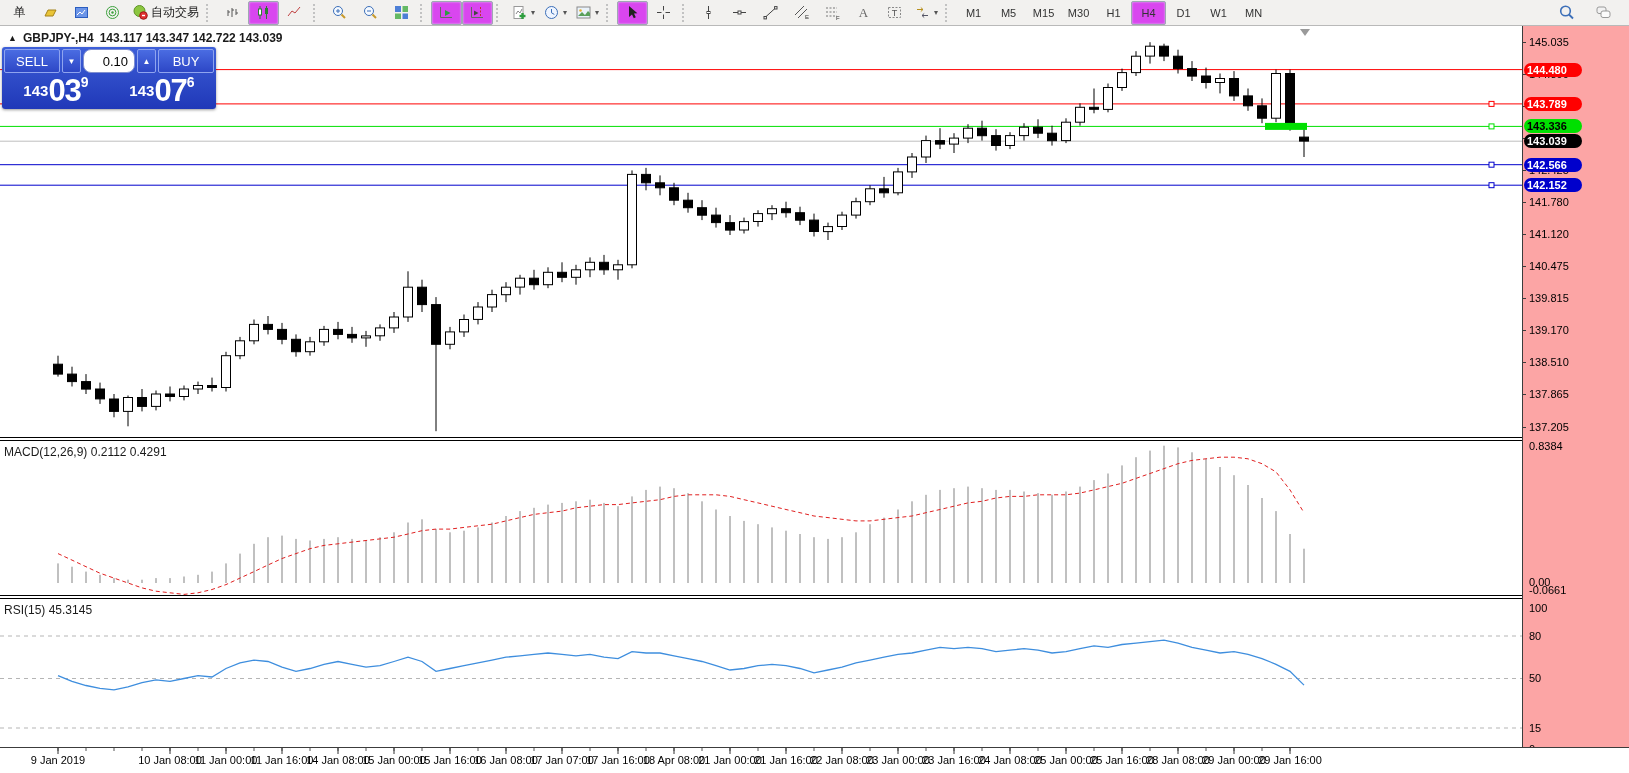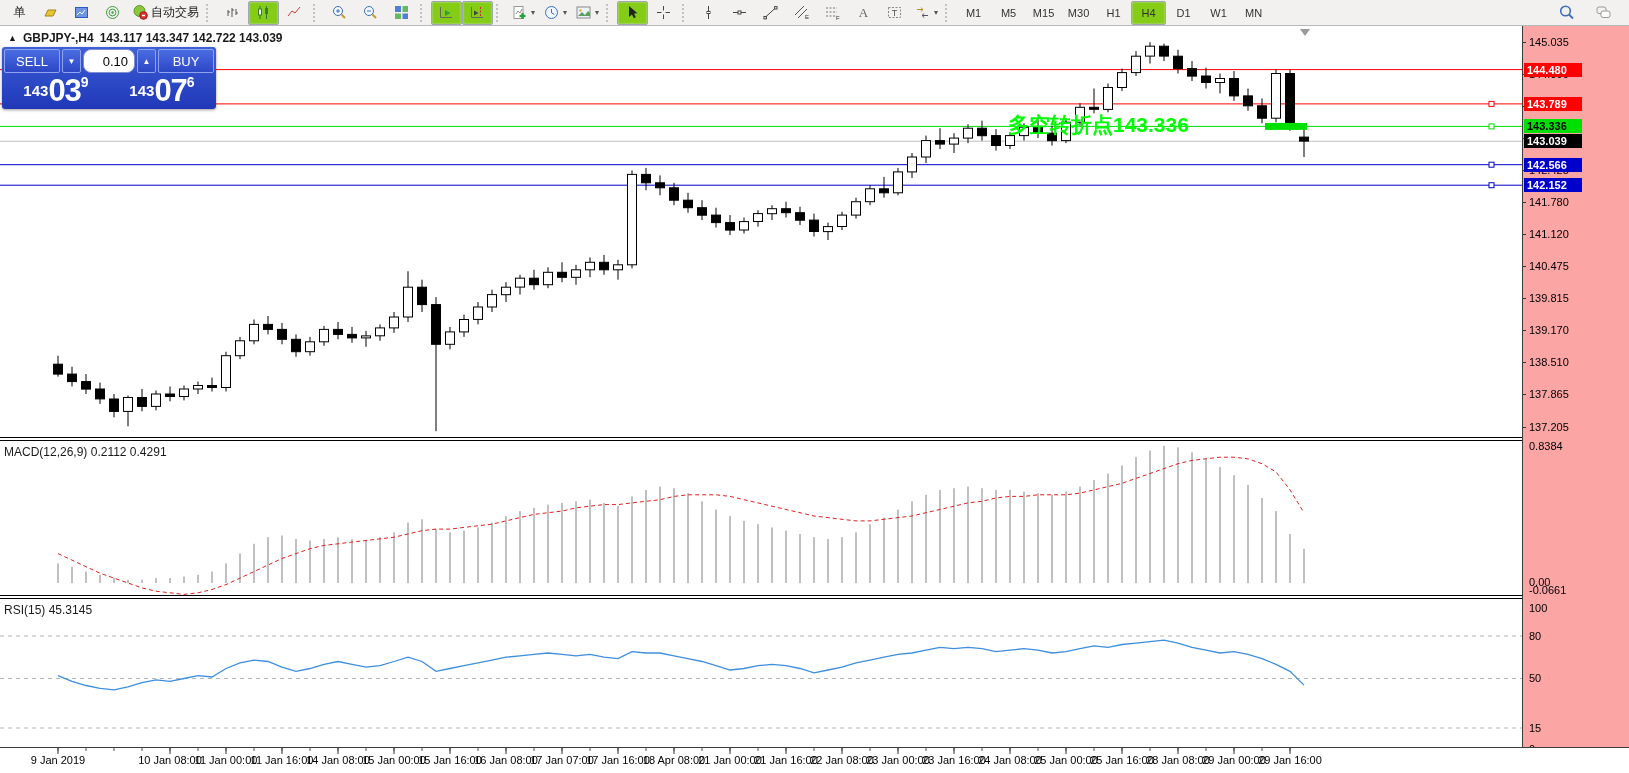--- a/index.html
+++ b/index.html
@@ -6,34 +6,34 @@
   .app{position:relative;width:1629px;height:773px;background:#fff;overflow:hidden;
        font-family:"Liberation Sans","DejaVu Sans",sans-serif;font-size:11px;color:#111;}
   
   .toolbar{position:absolute;left:0;top:0;width:1629px;height:26px;background:#f2f1ef;
            border-bottom:1px solid #b9b9b9;display:flex;align-items:center;padding-left:4px;box-sizing:border-box;}
   .tb-main{display:flex;align-items:center;flex:1 1 auto;}
   .tb-right{display:flex;align-items:center;margin-right:10px;gap:6px;}
   .tb-sep{width:4px;height:18px;border-left:2px dotted #c2c2c2;margin:0 5px 0 3px;}
   .tb-btn{height:22px;min-width:23px;padding:0 3px;display:flex;align-items:center;justify-content:center;
           border:1px solid transparent;border-radius:2px;color:#444;cursor:default;gap:2px;}
-  .tb-btn.active{background:#84cc16;border-color:#9fa8b4;box-shadow:inset 0 0 2px #d8dde4;}
+  .tb-btn.active{background:#d946ef;border-color:#9fa8b4;box-shadow:inset 0 0 2px #d8dde4;}
   .tb-btn .lbl{font-size:12px;color:#222;white-space:nowrap;}
   .tb-btn .caret{font-size:8px;color:#555;margin-left:1px;}
   .tb-tf{font-size:11px;color:#333;min-width:27px;}
   
   .pane{position:absolute;left:0;background:#fff;}
   .pane-sep{position:absolute;left:0;width:1522px;height:4px;background:#fff;
             border-top:1px solid #000;border-bottom:1px solid #000;box-sizing:border-box;}
   .axis-col{position:absolute;left:1522px;top:26px;width:107px;height:721px;background:#fca5a5;
             border-left:1px solid #3c3c3c;}
   .axis-label{position:absolute;left:6px;font-size:11px;color:#000;white-space:nowrap;}
   .axis-tickmark{position:absolute;left:-1px;width:4px;height:1px;background:#3c3c3c;}
   .price-badge{position:absolute;left:1px;min-width:52px;height:14px;line-height:14px;padding:0 3px;
-               font-size:11px;font-weight:bold;text-align:left;}
+               font-size:11px;font-weight:bold;text-align:left;border-radius:7px;}
   .time-axis{position:absolute;left:0;top:747px;width:1629px;height:26px;background:#fff;border-top:1px solid #3c3c3c;}
   .time-label{position:absolute;top:6px;transform:translateX(-50%);font-size:11px;color:#000;white-space:nowrap;}
   .ind-label{position:absolute;left:4px;top:4px;font-size:12px;color:#1a1a1a;}
   .ohlc-header{position:absolute;left:8px;top:31px;font-size:12px;font-weight:bold;color:#1a1a1a;display:flex;gap:6px;align-items:center;}
   .ohlc-header .tri{font-size:9px;}
   svg{position:absolute;left:0;top:0;}
   
   .trade-panel{position:absolute;left:2px;top:47px;width:214px;height:62px;border-radius:3px;
                background:linear-gradient(#3d5fd8,#2038b8);padding:2px;box-sizing:border-box;
                box-shadow:0 1px 3px rgba(0,0,0,.4);}
@@ -495,21 +495,20 @@
           <span class="sup">9</span>
       </div>
       <div class="tp-price">
         <span class="small">143</span>
           <span class="big">07</span>
           <span class="sup">6</span>
       </div>
     </div>
   </div>
 
-  <div class="annotation" id="annotation-text" style="left: 1008px; top: 111px; font-size: 21px; color: rgb(0, 255, 0);">多空转折点143.336</div>
 
   <div class="pane-sep" style="top:437px;"></div>
   <div class="pane-sep" style="top:595px;"></div>
 
   <div class="pane" id="macd-pane" style="top:441px;height:154px;width:1522px;">
       <svg width="1522" height="154">
         <rect x="57" y="122.4" width="2" height="19.6" fill="#C0C0C0"></rect>
         <rect x="71" y="125.7" width="2" height="16.3" fill="#C0C0C0"></rect>
         <rect x="85" y="130.6" width="2" height="11.4" fill="#C0C0C0"></rect>
         <rect x="99" y="133.8" width="2" height="8.2" fill="#C0C0C0"></rect>

